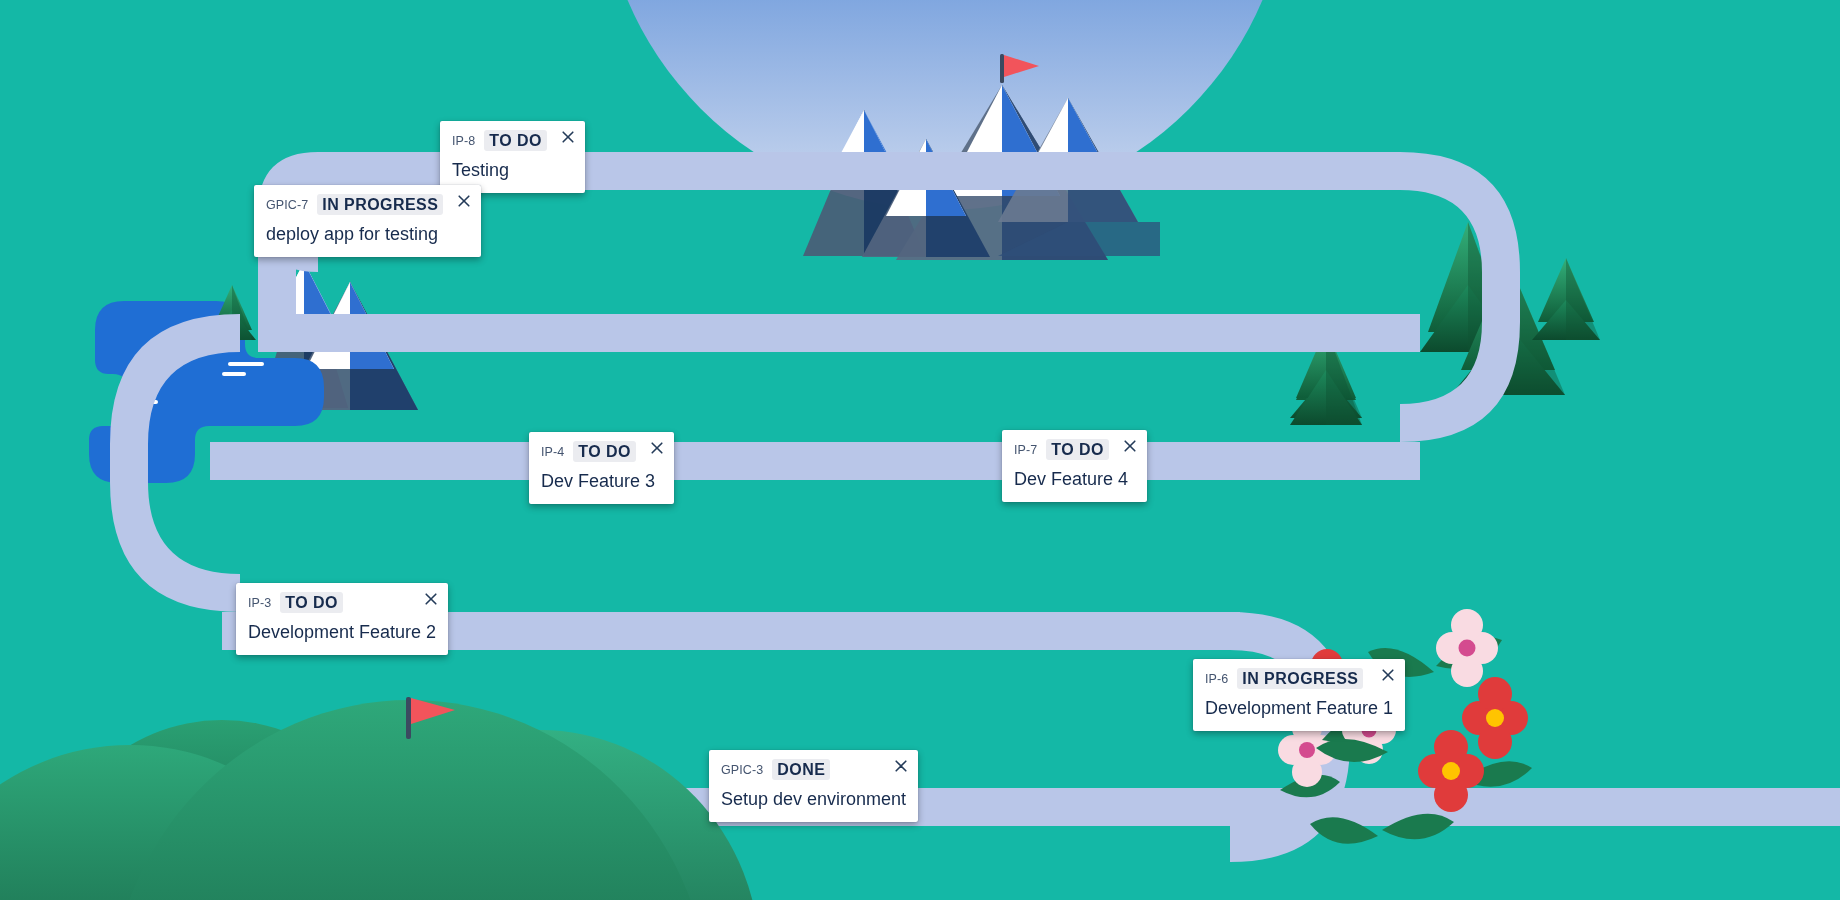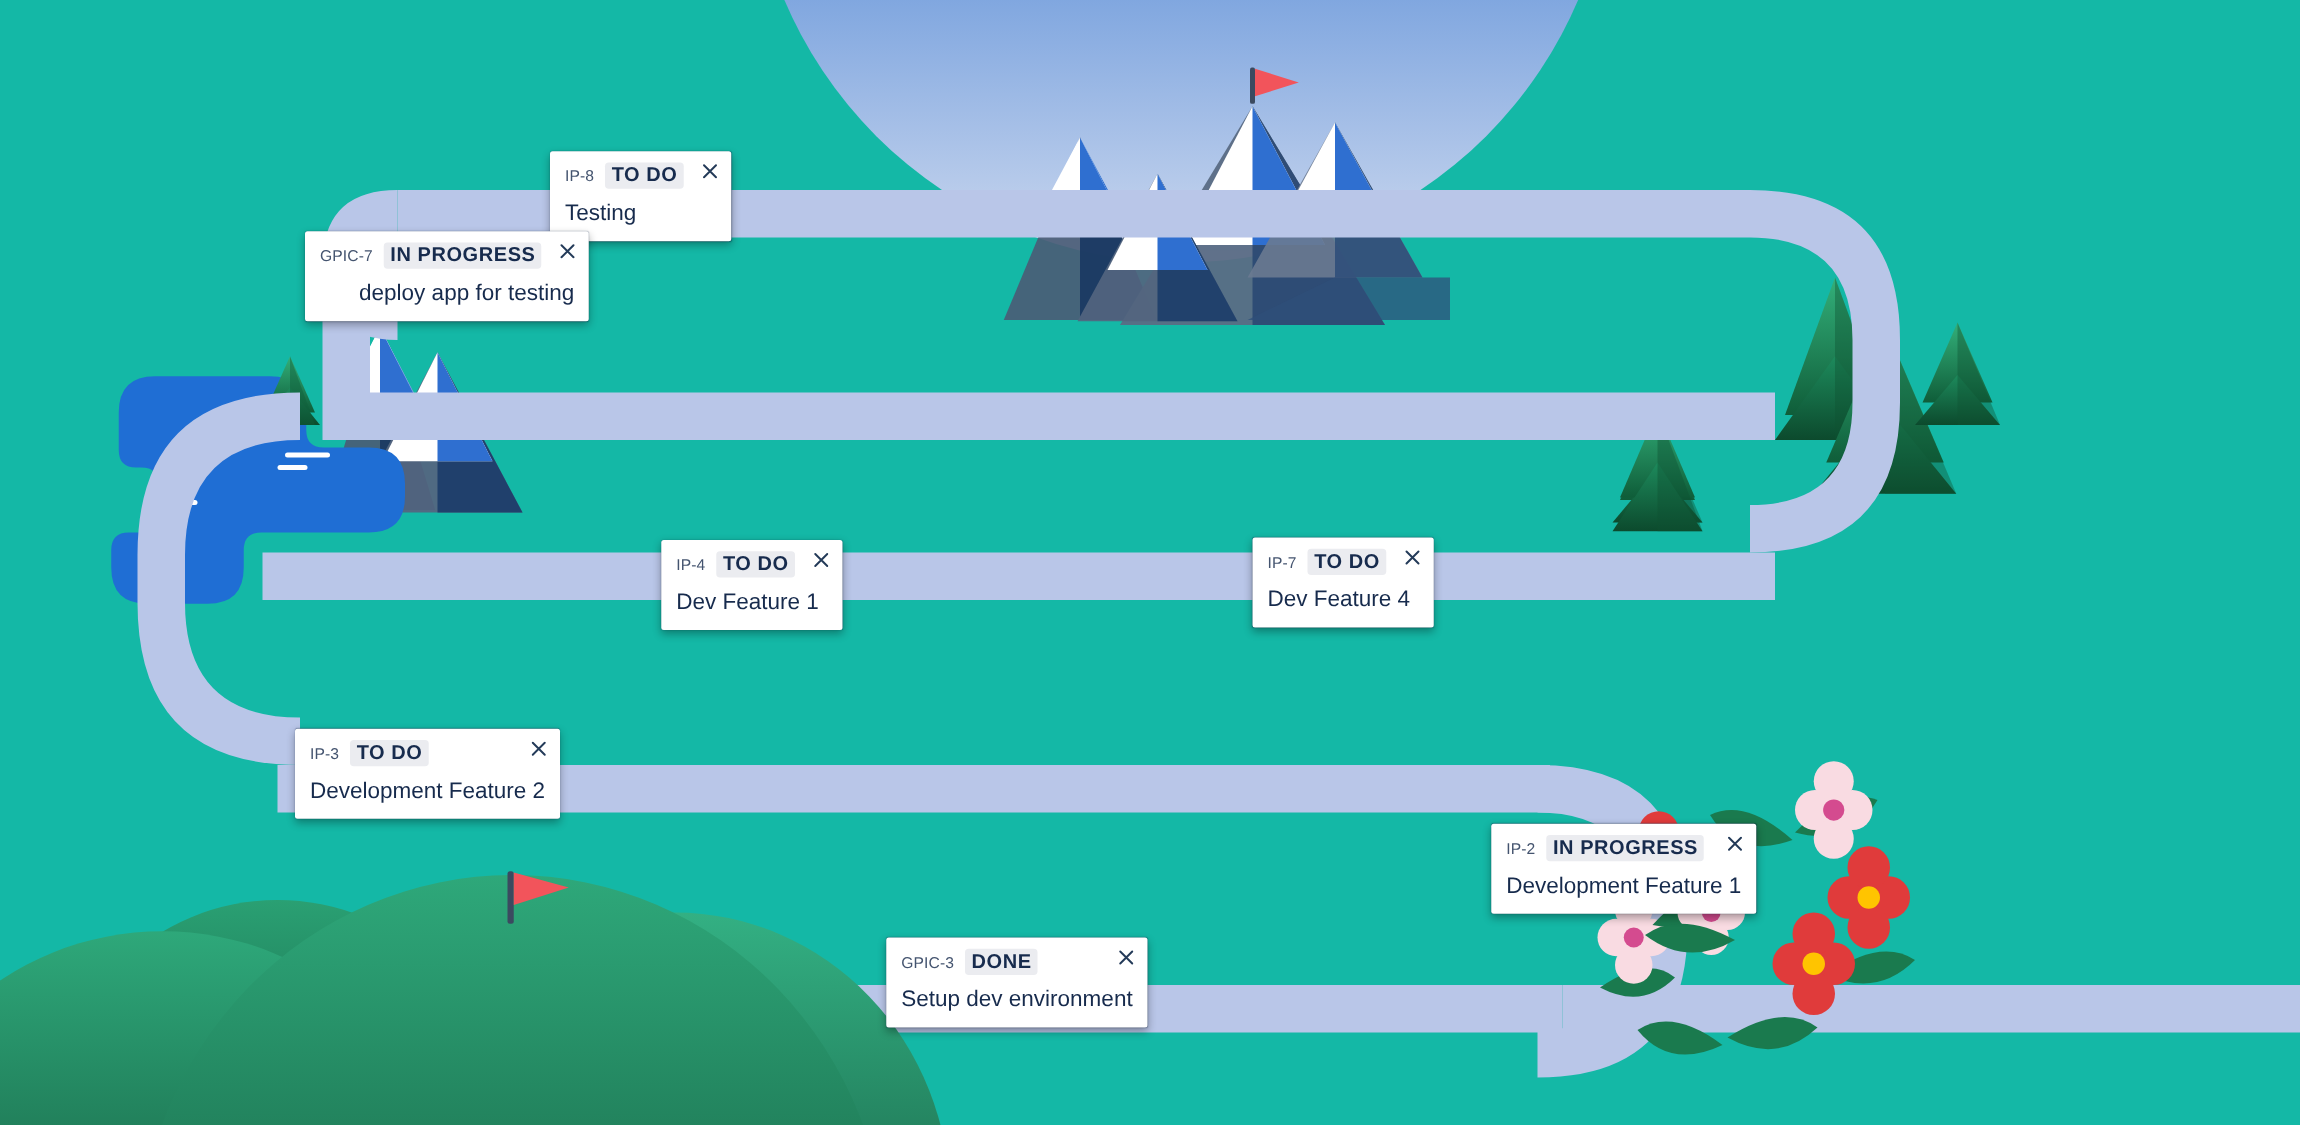--- a/index.html
+++ b/index.html
@@ -386,21 +386,21 @@
           <span class="card-key">IP-8</span>
           <span class="badge">TO DO</span>
         </div>
         <div class="card-close">
           <svg width="12" height="12" viewBox="0 0 12 12" aria-hidden="true">
             <path d="M1.2 1.2 L10.8 10.8 M10.8 1.2 L1.2 10.8" stroke="#243b59" stroke-width="1.6" stroke-linecap="round"></path>
           </svg>
         </div>
         <div class="card-summary">Testing</div>
       </div>
-      <div class="card" style="left: 244px; top: 185px; text-align: right;">
+      <div class="card" style="left: 254px; top: 185px;">
         <div class="card-top">
           <span class="card-key">GPIC-7</span>
           <span class="badge">IN PROGRESS</span>
         </div>
         <div class="card-close">
           <svg width="12" height="12" viewBox="0 0 12 12" aria-hidden="true">
             <path d="M1.2 1.2 L10.8 10.8 M10.8 1.2 L1.2 10.8" stroke="#243b59" stroke-width="1.6" stroke-linecap="round"></path>
           </svg>
         </div>
         <div class="card-summary">deploy app for testing</div>
@@ -408,21 +408,21 @@
       <div class="card" style="left: 529px; top: 432px;">
         <div class="card-top">
           <span class="card-key">IP-4</span>
           <span class="badge">TO DO</span>
         </div>
         <div class="card-close">
           <svg width="12" height="12" viewBox="0 0 12 12" aria-hidden="true">
             <path d="M1.2 1.2 L10.8 10.8 M10.8 1.2 L1.2 10.8" stroke="#243b59" stroke-width="1.6" stroke-linecap="round"></path>
           </svg>
         </div>
-        <div class="card-summary">Dev Feature 1</div>
+        <div class="card-summary">Dev Feature 3</div>
       </div>
       <div class="card" style="left: 1002px; top: 430px;">
         <div class="card-top">
           <span class="card-key">IP-7</span>
           <span class="badge">TO DO</span>
         </div>
         <div class="card-close">
           <svg width="12" height="12" viewBox="0 0 12 12" aria-hidden="true">
             <path d="M1.2 1.2 L10.8 10.8 M10.8 1.2 L1.2 10.8" stroke="#243b59" stroke-width="1.6" stroke-linecap="round"></path>
           </svg>
@@ -436,21 +436,21 @@
         </div>
         <div class="card-close">
           <svg width="12" height="12" viewBox="0 0 12 12" aria-hidden="true">
             <path d="M1.2 1.2 L10.8 10.8 M10.8 1.2 L1.2 10.8" stroke="#243b59" stroke-width="1.6" stroke-linecap="round"></path>
           </svg>
         </div>
         <div class="card-summary">Development Feature 2</div>
       </div>
       <div class="card" style="left: 1193px; top: 659px;">
         <div class="card-top">
-          <span class="card-key">IP-2</span>
+          <span class="card-key">IP-6</span>
           <span class="badge">IN PROGRESS</span>
         </div>
         <div class="card-close">
           <svg width="12" height="12" viewBox="0 0 12 12" aria-hidden="true">
             <path d="M1.2 1.2 L10.8 10.8 M10.8 1.2 L1.2 10.8" stroke="#243b59" stroke-width="1.6" stroke-linecap="round"></path>
           </svg>
         </div>
         <div class="card-summary">Development Feature 1</div>
       </div>
       <div class="card" style="left: 709px; top: 750px;">

